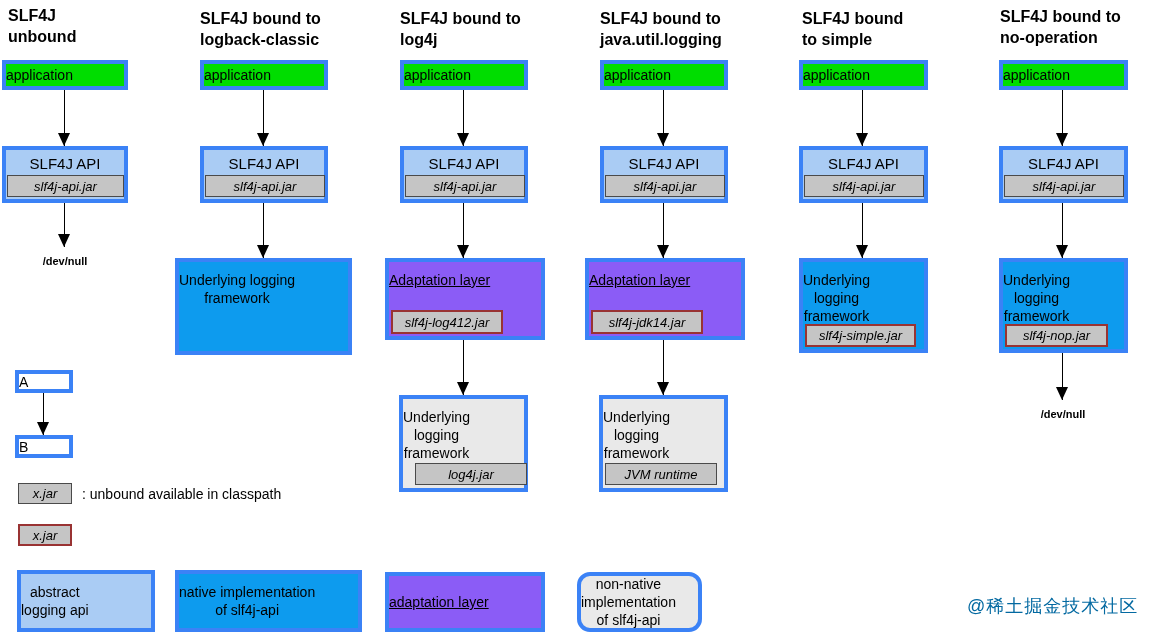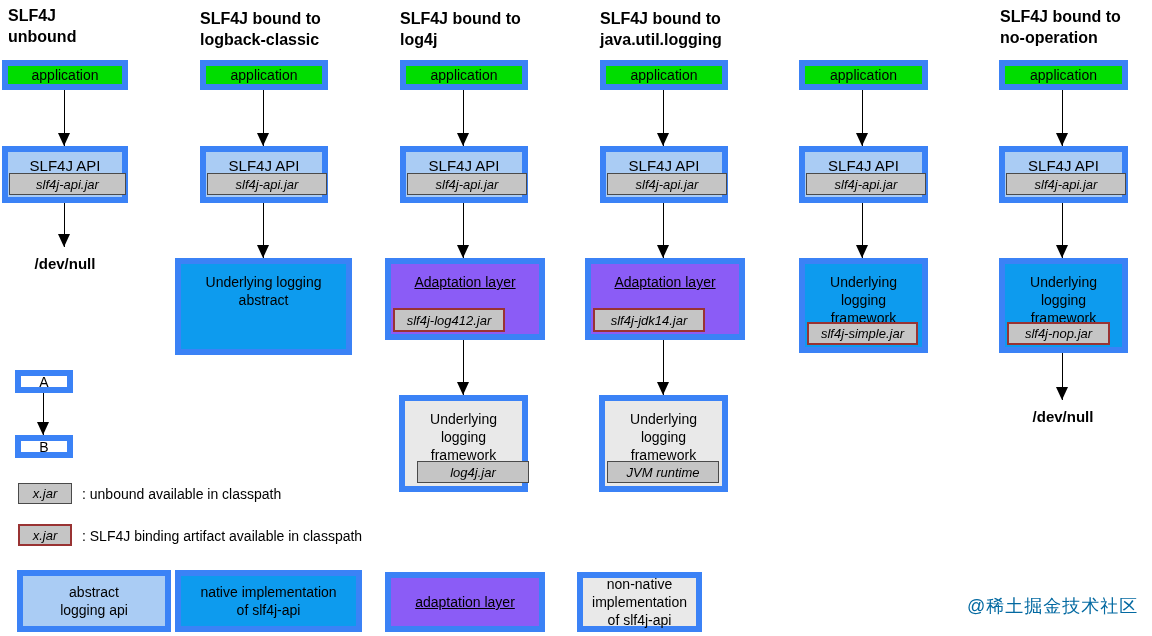--- a/index.html
+++ b/index.html
@@ -5,22 +5,22 @@
   html,body { margin:0; padding:0; background:#ffffff; }
   #diagram {
     position:relative; width:1152px; height:636px; background:#ffffff;
     font-family:"Liberation Sans", sans-serif; color:#000; overflow:hidden;
   }
   .title {
     position:absolute; font-weight:bold; font-size:16px; line-height:21px;
     white-space:pre-line;
   }
   .box {
-    position:absolute; border:6px solid #3b82f6; box-sizing:border-box;
-    display:flex; align-items:center; justify-content:center; text-align:center;
+    position:absolute; border:4px solid #3b82f6; box-sizing:border-box;
+    display:flex; align-items:center; text-align:center;
   }
   .app-box { background:#00dd00; font-size:14px; }
   .api-box { background:#aaccf4;padding-left:38px; }
   .api-label { position:absolute; top:5px; left:0; width:100%; text-align:center; font-size:15px; }
   .group { position:absolute; box-sizing:border-box; }
   .jar {
     position:absolute; background:#c5c5c5; border:1px solid #4a4a4a; box-sizing:border-box;
     font-style:italic; font-size:13px; line-height:17px;
     display:flex; align-items:center; justify-content:center; text-align:center;
     white-space:pre-line;
@@ -33,21 +33,21 @@
   .blue { background:#0d9bee; }
   .teal { background:#8b5cf6;text-decoration:underline; }
   .ltgray { background:#e9e9e9; }
   .ltblue { background:#aaccf4; }
   .arrow { position:absolute; width:1px; background:#000; }
   .arrow::after {
     content:''; position:absolute; bottom:0; left:-6px; width:0; height:0;
     border-left:6px solid transparent; border-right:6px solid transparent;
     border-top:13px solid #000;
   }
-  .devnull { position:absolute; font-weight:bold; font-size:15px; text-align:center; width:100px; }
+  .devnull { position:absolute; font-weight:bold; font-size:11px; text-align:center; width:100px; }
   .legend-label { position:absolute; font-size:14px; line-height:16px; white-space:pre-line; }
   .key-box { font-size:14px; line-height:18px; white-space:pre-line; }
   .watermark { position:absolute; font-size:18px; color:#0369a1; letter-spacing:1px; }
 </style>
 </head>
 <body>
 
 <div id="diagram">
 
   <div class="title" style="left:8px; top:5px;">SLF4J
@@ -69,21 +69,21 @@
       <span>application</span>
     </div>
   <div class="arrow" style="left:263px; top:90px; height:56px;"></div>
   <div class="group box api-box" style="left:200px; top:146px; width:128px; height:57px;">
     <div class="api-label">SLF4J API</div>
     <div class="jar" style="left:1px; bottom:2px; width:120px; height:22px;">slf4j-api.jar</div>
   </div>
   <div class="arrow" style="left:263px; top:203px; height:55px;"></div>
   <div class="group box fw blue" style="left:175px; top:258px; width:177px; height:97px;">
     <span>Underlying logging
-abstract</span>
+framework</span>
   </div>
 
   <div class="title" style="left:400px; top:8px;">SLF4J bound to
 log4j</div>
   <div class="box app-box" style="left:400px; top:60px; width:128px; height:30px;">
       <span>application</span>
     </div>
   <div class="arrow" style="left:463px; top:90px; height:56px;"></div>
   <div class="group box api-box" style="left:400px; top:146px; width:128px; height:57px;">
     <div class="api-label">SLF4J API</div>
@@ -118,20 +118,22 @@
     <div class="jar binding" style="left:2px; bottom:2px; width:112px; height:24px;">slf4j-jdk14.jar</div>
   </div>
   <div class="arrow" style="left:663px; top:340px; height:55px;"></div>
   <div class="group box fw ltgray" style="left:599px; top:395px; width:129px; height:97px;">
     <span>Underlying
 logging
 framework</span>
     <div class="jar" style="left:2px; bottom:3px; width:112px; height:22px;">JVM runtime</div>
   </div>
 
+  <div class="title" style="left:802px; top:8px;">SLF4J bound
+to simple</div>
   <div class="box app-box" style="left:799px; top:60px; width:129px; height:30px;">
       <span>application</span>
     </div>
   <div class="arrow" style="left:862px; top:90px; height:56px;"></div>
   <div class="group box api-box" style="left:799px; top:146px; width:129px; height:57px;">
     <div class="api-label">SLF4J API</div>
     <div class="jar" style="left:1px; bottom:2px; width:120px; height:22px;">slf4j-api.jar</div>
   </div>
   <div class="arrow" style="left:862px; top:203px; height:55px;"></div>
   <div class="group box fw blue" style="left:799px; top:258px; width:129px; height:95px;">
@@ -165,26 +167,25 @@
       <span>A</span>
     </div>
   <div class="arrow" style="left:43px; top:393px; height:42px;"></div>
   <div class="box" style="left:15px; top:435px; width:58px; height:23px; background:#fff; font-size:14px;">
       <span>B</span>
     </div>
 
   <div class="jar" style="left:18px; top:483px; width:54px; height:21px;">x.jar</div>
   <div class="legend-label" style="left:82px; top:486px;">: unbound available in classpath</div>
   <div class="jar binding" style="left:18px; top:524px; width:54px; height:22px;">x.jar</div>
-  <div class="legend-label" style="left:82px; top:528px;">: SLF4J binding artifact available in classpath</div>
 
-  <div class="box key-box ltblue" style="left:17px; top:570px; width:154px; height:62px;">abstract
+  <div class="box key-box ltblue" style="left:17px; top:570px; width:138px; height:62px;">abstract
 logging api</div>
   <div class="box key-box blue" style="left:175px; top:570px; width:187px; height:62px;">native implementation
 of slf4j-api</div>
   <div class="box key-box teal" style="left:385px; top:572px; width:160px; height:60px;">adaptation layer</div>
-  <div class="box key-box ltgray" style="left:577px; top:572px; width:125px; height:60px;">non-native
+  <div class="box key-box ltgray" style="left:577px; top:572px; width:125px; height:60px;border-radius:13px;">non-native
 implementation
 of slf4j-api</div>
 
   <div class="watermark" style="left:967px; top:594px;">@稀土掘金技术社区</div>
 
 </div>
 
 </body></html>

